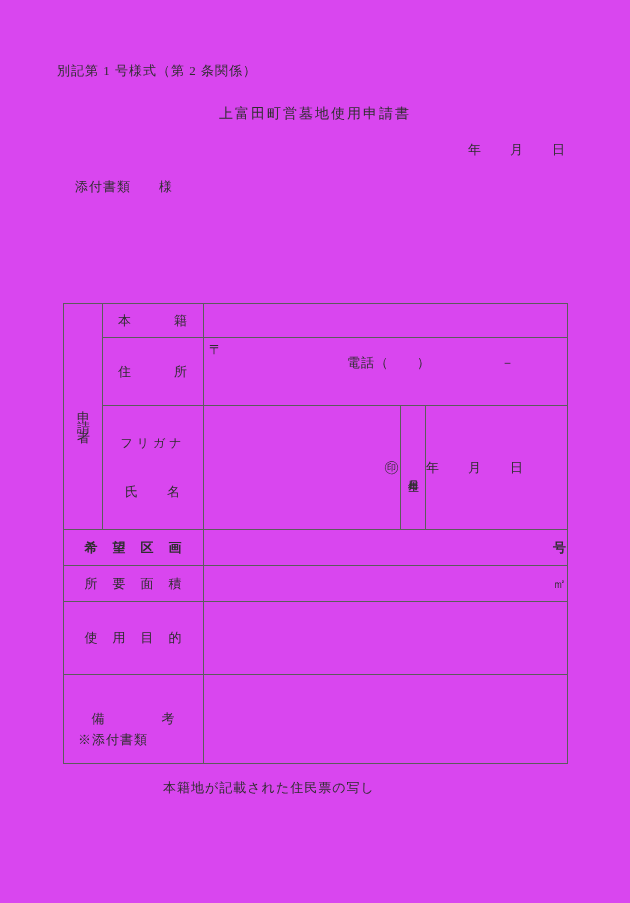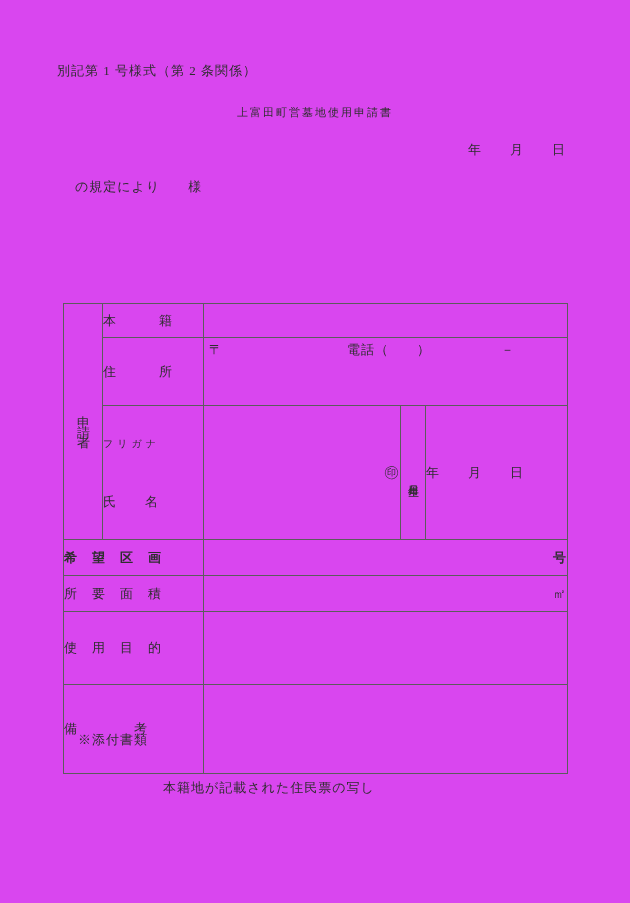--- a/index.html
+++ b/index.html
@@ -10,53 +10,53 @@
     background:#d946ef;
     color:#2e2e2e;
     font-family:"Liberation Serif","DejaVu Serif",serif;
     font-size:13px;
     letter-spacing:1px;
     overflow:hidden;
   }
   .abs { position:absolute; white-space:pre; }
 
   .form-code { left:57px; top:62px; }
-  .doc-title { left:0; right:0; top:105px; text-align:center; font-size:11px; font-weight:normal; letter-spacing:2px; }
+  .doc-title { left:0; right:0; top:105px; text-align:center; font-size:14px; font-weight:normal; letter-spacing:2px; }
   .date-line { right:64px; top:141px; }
   .addressee { left:75px; top:178px; }
   .statement { left:57px; top:240px; width:520px; line-height:26px; letter-spacing:1.2px; }
   .statement div { white-space:pre; }
 
   table.form {
     position:absolute; left:63px; top:303px;
     border-collapse:collapse; table-layout:fixed;
   }
   table.form td {
     border:1px solid #5c5c5c;
     padding:0;
     vertical-align:middle;
     font-size:13px;
   }
   .r1 { height:34px; } .r2 { height:68px; } .r3 { height:63px; }
   .r4 { height:36px;font-weight:bold; } .r5 { height:36px;font-family:Liberation Mono, monospace; } .r6 { height:73px; } .r7 { height:89px; }
 
-  .label-cell { text-align:left; white-space:pre; }
+  .label-cell { text-align:center; white-space:pre; }
   .applicant-cell { text-align:center; }
   .applicant-cell span {
     display:inline-block;
     writing-mode:vertical-rl;
     letter-spacing:10px;
     white-space:pre;
   }
   .jusho-cell { position:relative; vertical-align:top; }
   .postal-mark { position:absolute; left:5px; top:3px; }
-  .phone-line { position:absolute; left:143px; top:3px; white-space:pre; }
+  .phone-line { position:absolute; left:143px; top:16px; white-space:pre; }
   .name-cell { text-align:right; padding-right:8px; }
   .seal-mark { font-size:15px; }
-  .name-label .furigana { font-size:10px; letter-spacing:4px; margin-bottom:13px; white-space:pre; }
+  .name-label .furigana { font-size:12px; letter-spacing:4px; margin-bottom:3px; white-space:pre; }
   .name-label { line-height:15px; }
   .birth-label-cell { text-align:center; }
   .birth-label-cell span {
     display:inline-block;
     writing-mode:vertical-rl;
     font-size:11px;
     letter-spacing:0;
     line-height:23px;
     white-space:pre;
   }
@@ -71,21 +71,21 @@
 <body>
 
 <div class="page">
 
   <div class="abs form-code">別記第 1 号様式（第 2 条関係）</div>
 
   <h1 class="abs doc-title">上富田町営墓地使用申請書</h1>
 
   <div class="abs date-line">年　　月　　日</div>
 
-  <div class="abs addressee">の規定により　　様</div>
+  <div class="abs addressee">添付書類　　様</div>
 
 
   <table class="form">
     <colgroup>
       <col style="width:39px">
       <col style="width:101px">
       <col style="width:197px">
       <col style="width:25px">
       <col style="width:142px">
     </colgroup>

